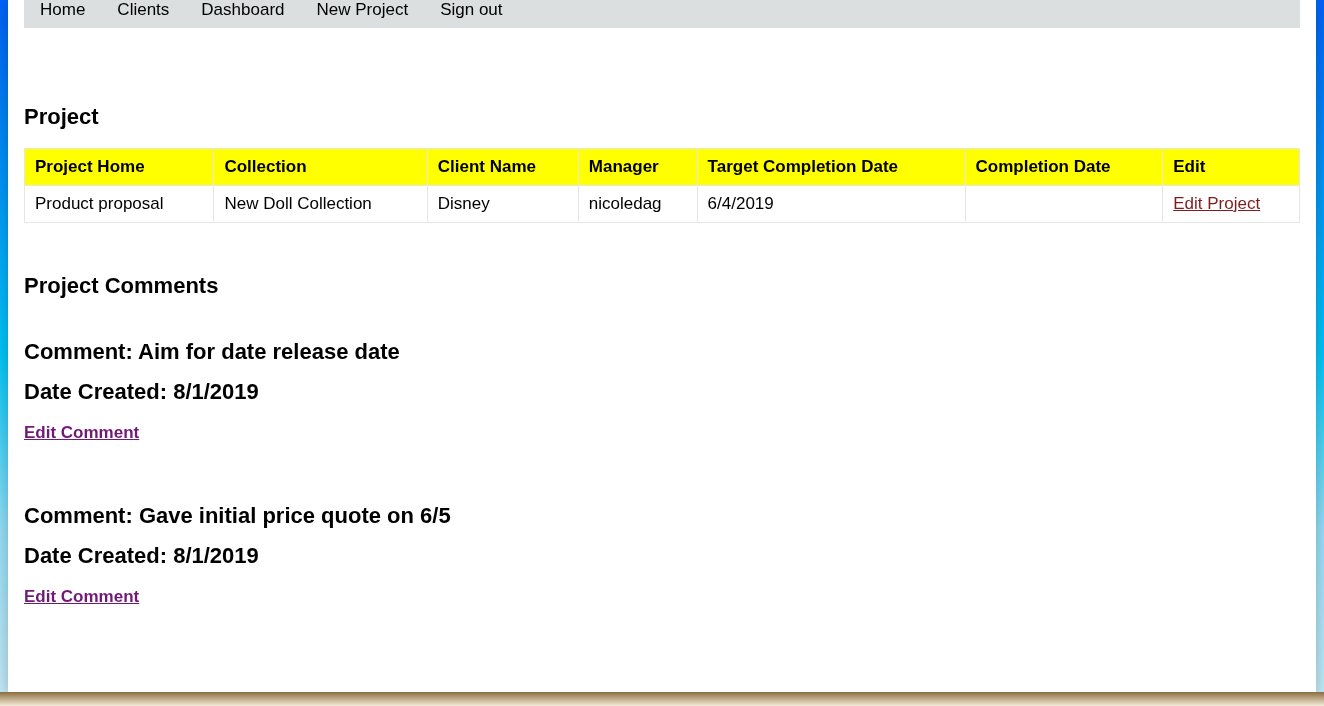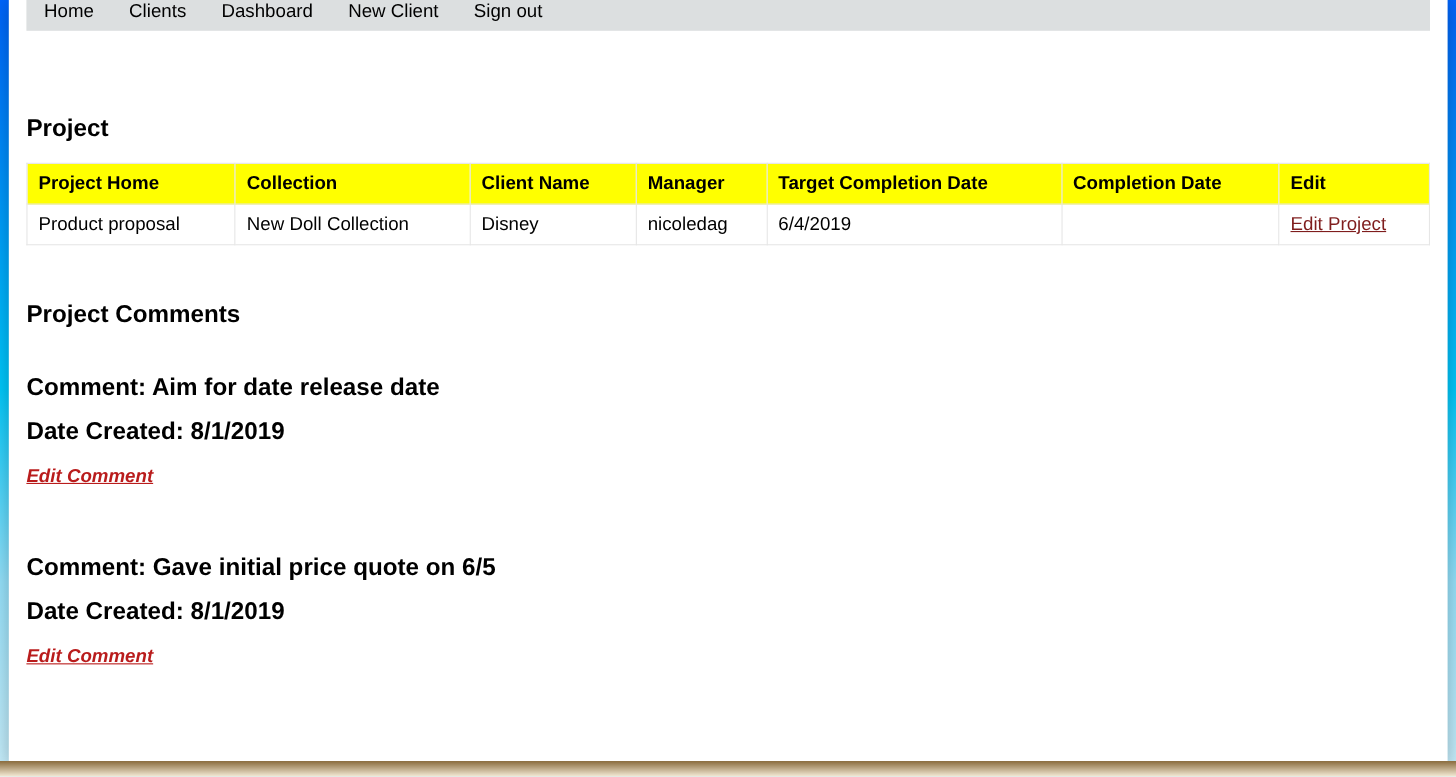--- a/index.html
+++ b/index.html
@@ -69,25 +69,24 @@
     }
     a.link-blue {
       color: #7f1d1d;
       text-decoration: underline;
       font-size: 17px;
     }
     a.link-blue.bold {
       font-weight: bold;
     }
     a.link-purple {
-      color: #b91c1c;
+      color: #701a75;
       text-decoration: underline;
       font-size: 17px;
       font-weight: bold;
-      font-style: italic;
     }
     .new-comment-wrap {
       margin-top: 6px;
     }
     .edit-comment-wrap {
       margin-top: 6px;
     }
     .outer-bottom {
       position: fixed;
       bottom: 0;
@@ -100,21 +99,21 @@
   </style>
 </head>
 <body>
 
 <div class="page-wrapper">
 
   <div class="nav">
     <div class="nav-item">Home</div>
     <div class="nav-item">Clients</div>
     <div class="nav-item">Dashboard</div>
-    <div class="nav-item">New Client</div>
+    <div class="nav-item">New Project</div>
     <div class="nav-item">Sign out</div>
   </div>
 
   <div class="content">
 
     <h2 class="section-title">Project</h2>
 
     <table>
       <thead>
         <tr>

